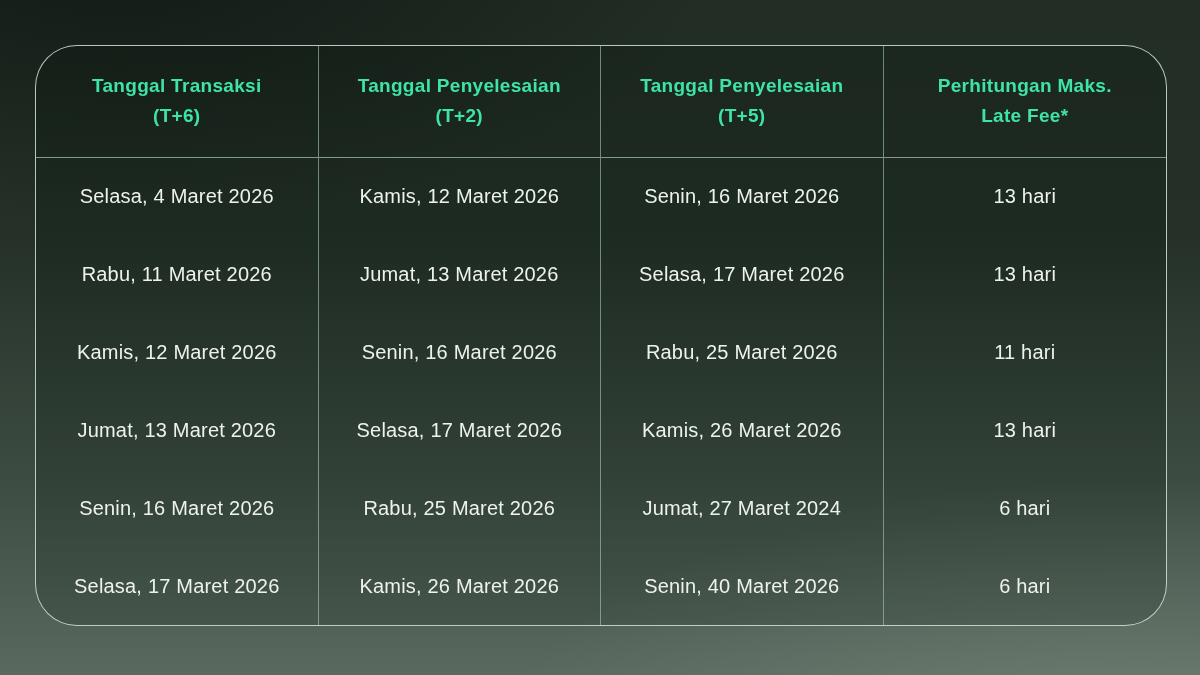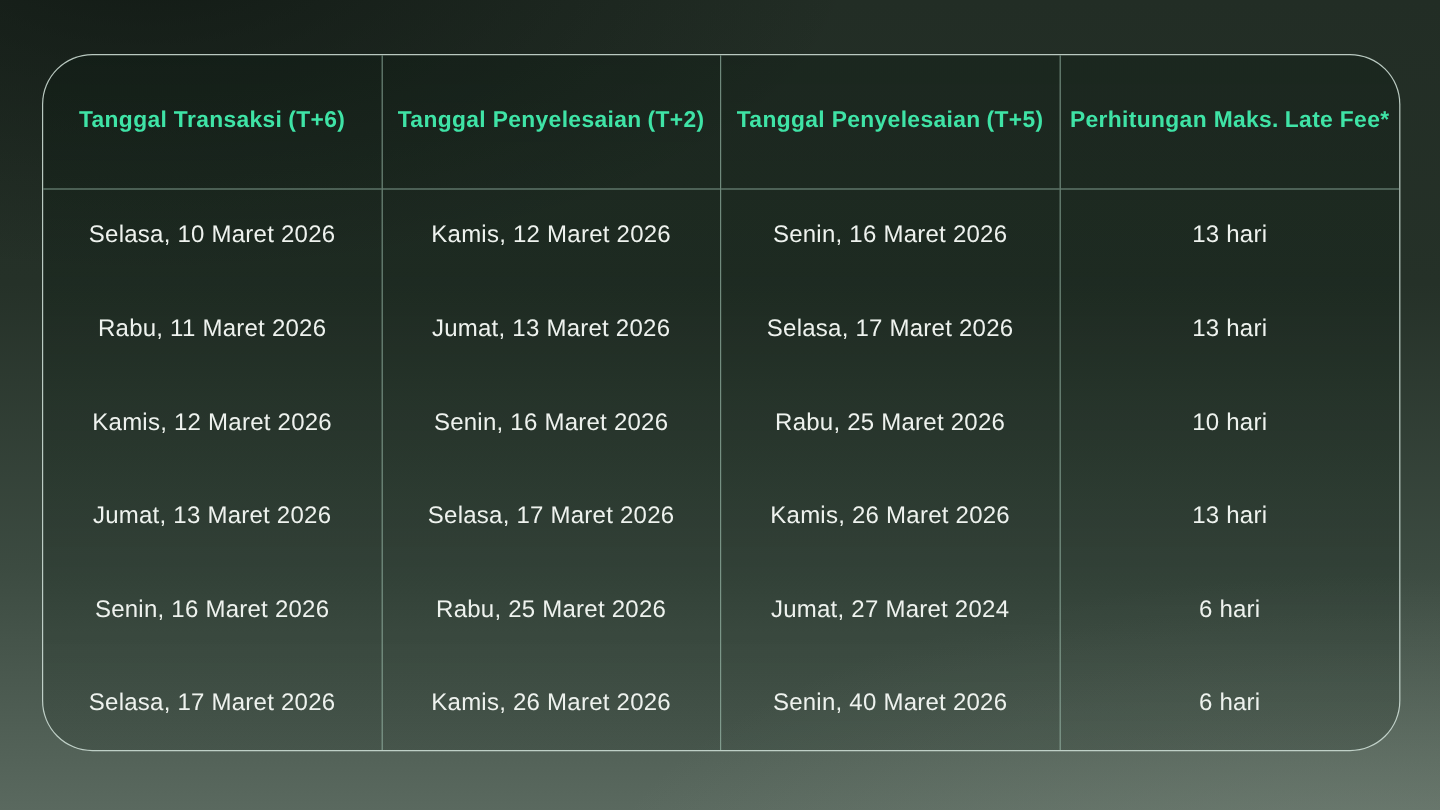--- a/index.html
+++ b/index.html
@@ -22,21 +22,21 @@
     background: linear-gradient(180deg, rgba(12,26,18,0.32) 0%, rgba(14,30,20,0.18) 100%);
     display: grid;
     grid-template-columns: repeat(4, 1fr);
   }
   .col { display: flex; flex-direction: column; }
   .col.divided { border-right: 1.5px solid rgba(168,204,186,0.60); }
   .th {
     height: 112px;
     flex: none;
     display: flex;
-    flex-direction: row;
+    flex-direction: column;
     align-items: center;
     justify-content: center;
     gap: 5px;
     border-bottom: 1.5px solid rgba(168,204,186,0.70);
     color: #3fe3a6;
     font-weight: bold;
     font-size: 19px;
     letter-spacing: 0.3px;
     text-align: center;
     line-height: 1.3;
@@ -56,21 +56,21 @@
 </head>
 <body>
 
 <div class="board">
 
   <div class="col divided">
     <div class="th">
       <span>Tanggal Transaksi</span>
       <span>(T+6)</span>
     </div>
-    <div class="cell">Selasa, 10 Maret 2026</div>
+    <div class="cell">Selasa, 4 Maret 2026</div>
     <div class="cell">Rabu, 11 Maret 2026</div>
     <div class="cell">Kamis, 12 Maret 2026</div>
     <div class="cell">Jumat, 13 Maret 2026</div>
     <div class="cell">Senin, 16 Maret 2026</div>
     <div class="cell">Selasa, 17 Maret 2026</div>
   </div>
 
   <div class="col divided">
     <div class="th">
       <span>Tanggal Penyelesaian</span>
@@ -97,19 +97,19 @@
     <div class="cell">Senin, 40 Maret 2026</div>
   </div>
 
   <div class="col">
     <div class="th">
       <span>Perhitungan Maks.</span>
       <span class="italic">Late Fee*</span>
     </div>
     <div class="cell">13 hari</div>
     <div class="cell">13 hari</div>
-    <div class="cell">10 hari</div>
+    <div class="cell">11 hari</div>
     <div class="cell">13 hari</div>
     <div class="cell">6 hari</div>
     <div class="cell">6 hari</div>
   </div>
 
 </div>
 
 </body></html>

